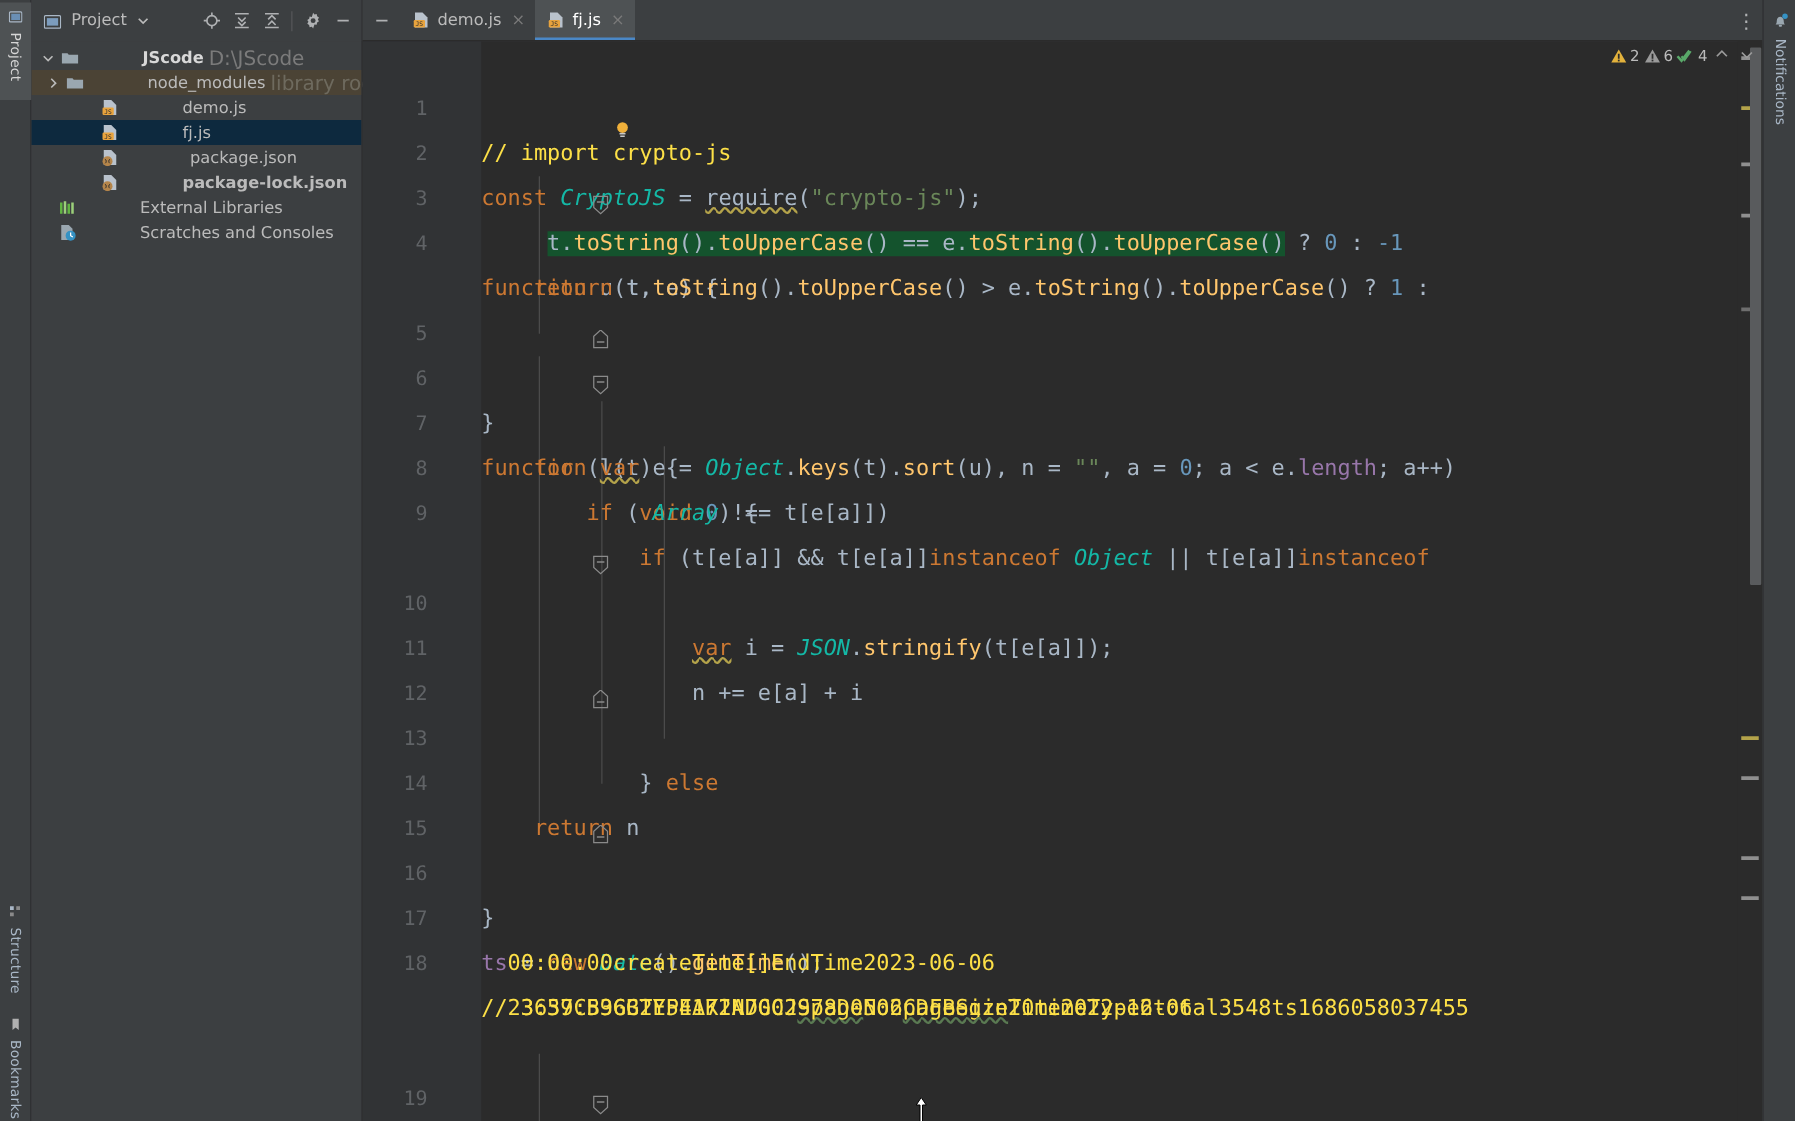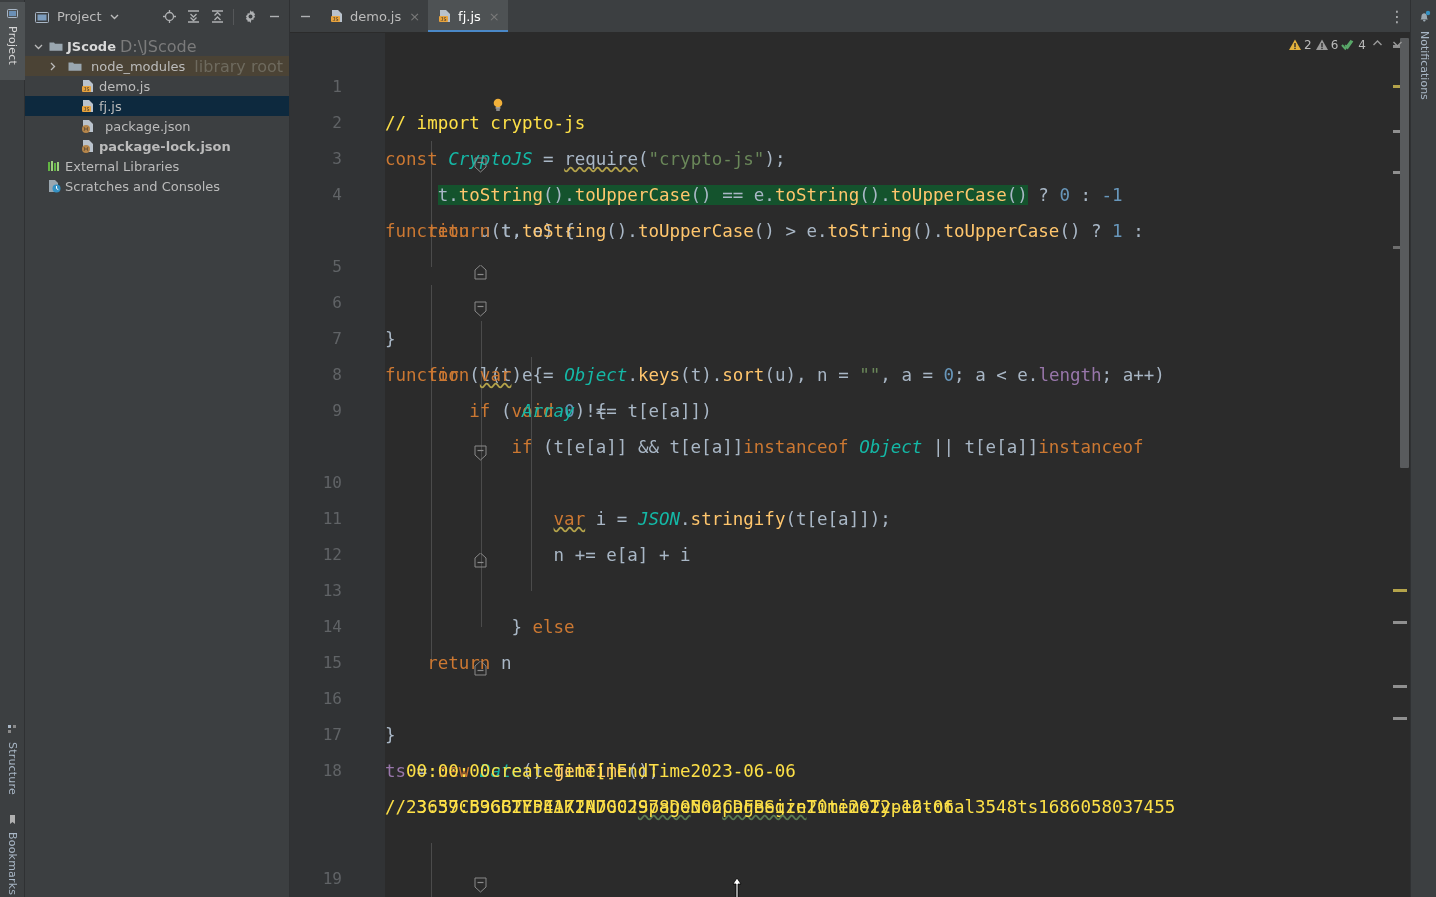--- a/index.html
+++ b/index.html
@@ -54,21 +54,21 @@
     padding-top: 3px; font-size: 13px; color: #bbbbbb;
     user-select: none;
   }
   .trow {
     height: 20px; display: flex; align-items: center; gap: 4px;
     padding-right: 6px; white-space: nowrap;
   }
   .trow.sel { background: #0d293e; }
   .trow.hl  { background: #4b4335; }
   .tw { width: 14px; flex: none; display:flex; align-items:center; justify-content:center; }
-  .tlabel { color: #bbbbbb; }
+  .tlabel { color: #bbbbbb; margin-left: 47px; }
   .tlabel.b { font-weight: bold; color: #d8d8d8; }
   .tsub { color: #7b7b7b; font-size: 16px; }
   .tsub.dim { color: #6e6a5e; }
 
   
   #editor-area {
     position: absolute; left: 290px; top: 0; right: 26px; bottom: 0;
     background: #2b2b2b;
   }
   #tabbar {
@@ -265,21 +265,21 @@
       </span>
       <span class="tw">
         <svg width="14" height="12" viewBox="0 0 14 12">
             <path d="M0.5 2.5h4.5l1 1.2h7.5v7H0.5z" fill="#9aa7b0"></path>
           </svg>
       </span>
       <span class="tlabel b">JScode</span>
       <span class="tsub">D:\JScode</span>
     </div>
 
-    <div class="trow hl" style="padding-left:20px;justify-content:space-between;">
+    <div class="trow hl" style="padding-left:10px;justify-content:space-between;">
       <span class="tw">
         <svg width="9" height="9" viewBox="0 0 9 9">
             <path d="M3 1l3.5 3.5L3 8" fill="none" stroke="#bbbbbb" stroke-width="1.3"></path>
           </svg>
       </span>
       <span class="tw">
         <svg width="14" height="12" viewBox="0 0 14 12">
             <path d="M0.5 2.5h4.5l1 1.2h7.5v7H0.5z" fill="#9aa7b0"></path>
           </svg>
       </span>

